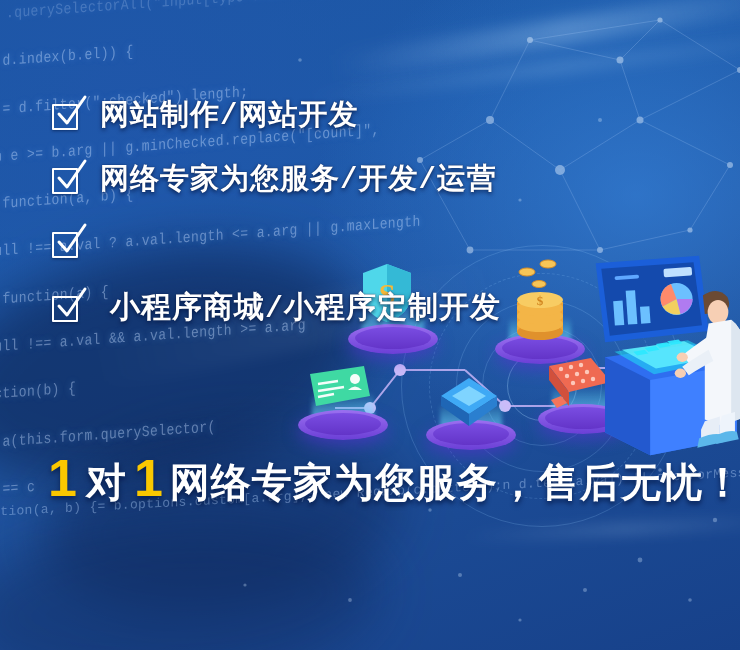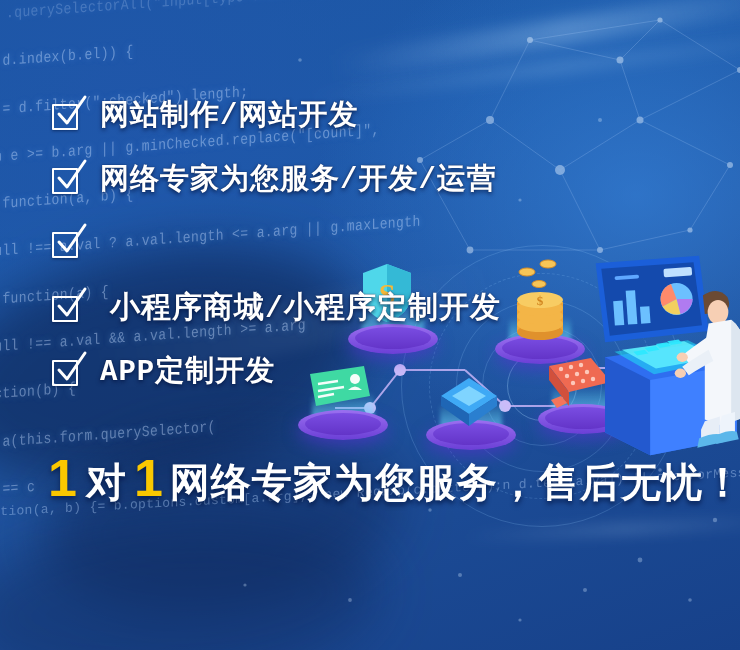--- a/index.html
+++ b/index.html
@@ -389,29 +389,20 @@
     <div class="feat f3">
       <span class="cbox">
         <span class="sq"></span>
         <svg class="tick" viewBox="0 0 40 40">
             <path d="M8 20 L16 29 L34 3" stroke="#ffffff" stroke-width="3" fill="none" stroke-linecap="round" stroke-linejoin="round"></path>
           </svg>
       </span>
       <span class="feat-label">小程序商城/小程序定制开发</span>
     </div>
 
-    <div class="feat f4">
-      <span class="cbox">
-        <span class="sq"></span>
-        <svg class="tick" viewBox="0 0 40 40">
-            <path d="M8 20 L16 29 L34 3" stroke="#ffffff" stroke-width="3" fill="none" stroke-linecap="round" stroke-linejoin="round"></path>
-          </svg>
-      </span>
-      <span class="feat-label">APP定制开发</span>
-    </div>
   </div>
 
   <div class="tagline">
     <span class="num">1</span>
     <span class="gap"></span>
     <span class="word">对</span>
     <span class="gap2"></span>
     <span class="num">1</span>
     <span class="gap2"></span>
     <span class="word">网络专家为您服务，售后无忧！</span>

